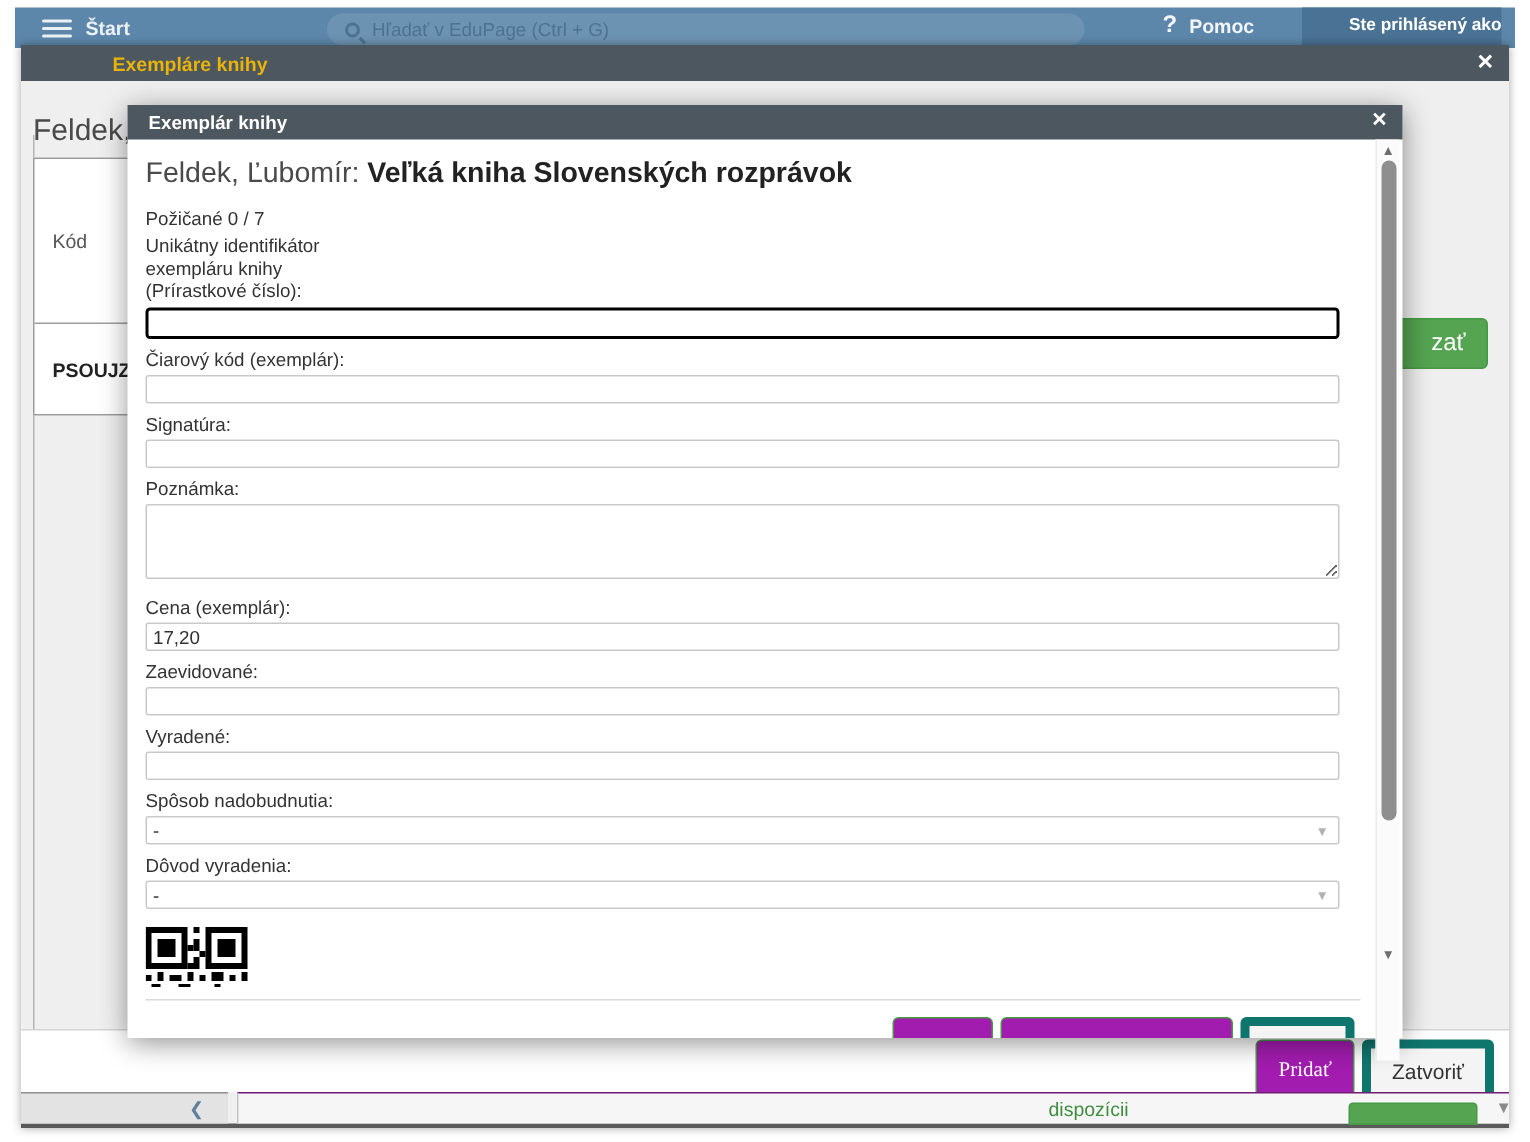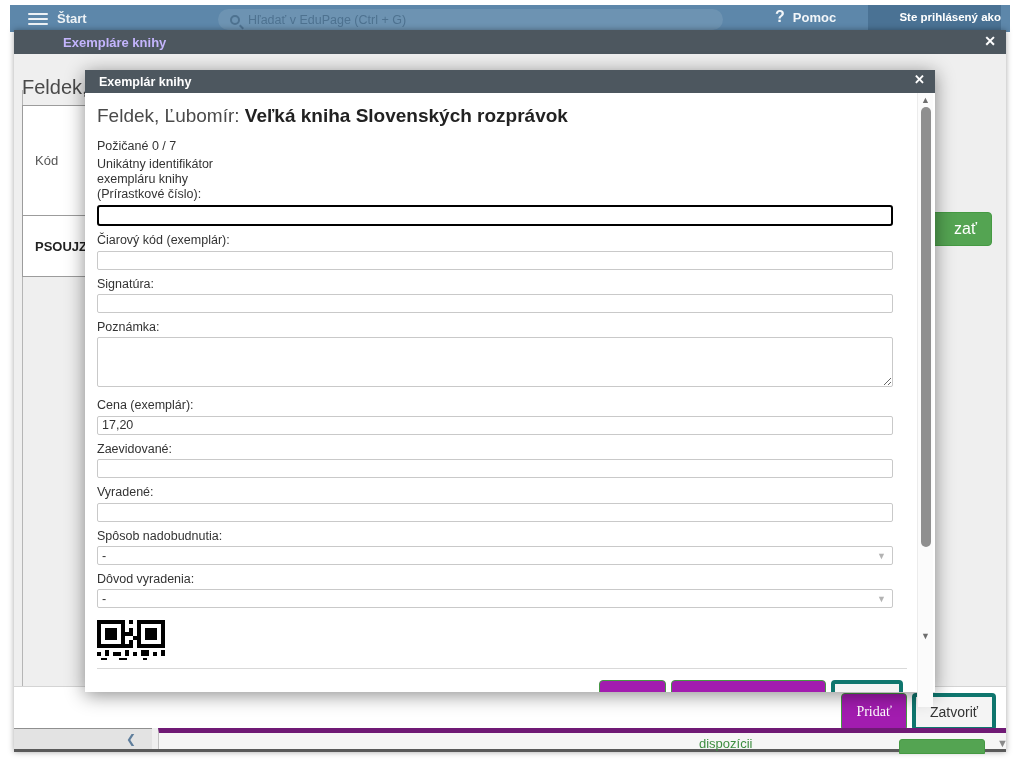--- a/index.html
+++ b/index.html
@@ -16,39 +16,39 @@
   .search-glyph::after { content:""; position:absolute; width:5px; height:2px; background:#4e7290; transform:rotate(45deg); left:7px; top:9px; }
   .search-ph { color:#4e7290; font-size:12.5px; margin-left:8px; }
   .help { position:absolute; left:765px; top:3px; display:flex; align-items:center; color:#f2f6f9; cursor:pointer; }
   .help .qmark { font-size:16px; font-weight:bold; }
   .help .hlabel { font-size:13px; font-weight:bold; margin-left:8px; }
   .loggedin { position:absolute; left:858px; top:0; width:133px; height:27px; background:#4a7294; color:#fff; font-size:11.5px; font-weight:bold; padding:6px 0 0 12px;text-align:right; }
 
   
   .omodal { position:absolute; left:14px; top:30px; width:992px; height:722px; background:#efefef; border-bottom:3px solid #5a5a5a; box-shadow:0 0 6px rgba(0,0,0,.35); }
   .omodal-header { position:absolute; left:0; top:0; width:100%; height:24px; background:#4d575f; display:flex; align-items:center; }
-  .omodal-title { color:#c4b5fd; font-size:13px; font-weight:bold; margin-left:20px;padding-left:29px; }
+  .omodal-title { color:#eab308; font-size:13px; font-weight:bold; margin-left:32px;padding-left:29px; }
   .modal-x { position:absolute; right:10px; top:3px; color:#fff; font-size:14px; font-weight:bold; cursor:pointer; }
   .oheading { position:absolute; left:8px; top:46px; font-size:20px; color:#4a4a4a; white-space:nowrap; }
   .oheading b { color:#262626; }
   .vline { position:absolute; left:8px; top:60px; width:1px; height:596px; background:#b5b5b5; }
   .btable { position:absolute; left:8px; top:75px; width:72px; border:1px solid #9c9c9c; background:#fff; }
   .bcell { border-bottom:1px solid #9c9c9c; display:flex; align-items:center; padding-left:12px; font-size:13px; color:#555; }
   .bcell.c1 { height:110px; }
   .bcell.c2 { height:60px; font-weight:bold; color:#222; border-bottom:none; }
   .peek-btn { position:absolute; left:916px; top:182px; width:62px; height:34px; background:#54a452; border:1px solid #459a43; border-radius:4px; color:#fff; font-size:16px; display:flex; align-items:center; justify-content:flex-end; padding-right:14px; cursor:pointer; z-index:2; }
   .ofooter { position:absolute; left:0; top:656px; width:100%; height:42px; background:#fff; border-top:1px solid #d4d4d4; z-index:3; }
   .ofooter-btns { position:absolute; right:10px; top:6px; display:flex; gap:5px; }
   .btn { font-size:13.5px; border-radius:4px; padding:6px 14px; cursor:pointer; display:inline-block; }
   .btn-green { background:#a21caf; border:1px solid #459a43; color:#fff;font-family:Liberation Serif, serif; }
-  .btn-plain { background:#f4f4f4; border:4px solid #0f766e; color:#333; }
+  .btn-plain { background:#f4f4f4; border:6px solid #0f766e; color:#333; }
   .obottom { position:absolute; left:0; top:698px; width:100%; height:21px; z-index:3; }
   .obottom .leftpanel { position:absolute; left:0; top:0; width:138px; height:21px; background:#e3e3e3; border-top:1px solid #8f8f8f; }
   .obottom .collapse { position:absolute; left:112px; top:3px; color:#5f7e9c; font-size:12px; cursor:pointer; }
-  .obottom .rightpanel { position:absolute; left:144px; top:0; width:848px; height:21px; background:#f6f6f6; border-top:5px solid #701a75; border-left:1px solid #c2c2c2; }
+  .obottom .rightpanel { position:absolute; left:144px; top:0; width:848px; height:21px; background:#f6f6f6; border-top:1px solid #701a75; border-left:1px solid #c2c2c2; }
   .disp-text { position:absolute; left:540px; top:3px; color:#3e8e41; font-size:13px; }
   .sliver-btn { position:absolute; left:740px; top:6px; width:86px; height:15px; background:#54a452; border:1px solid #459a43; border-radius:3px 3px 0 0; cursor:pointer; }
   .list-downarrow { position:absolute; left:838px; top:4px; color:#8a8a8a; font-size:11px; cursor:pointer; }
 
   
   .dialog { position:absolute; left:85px; top:70px; width:850px; height:622px; background:#fff; box-shadow:0 3px 18px rgba(0,0,0,.45); z-index:10; }
   .dialog-header { position:absolute; left:0; top:0; width:100%; height:23px; background:#4d575f; display:flex; align-items:center; }
   .dialog-title { color:#fff; font-size:12.5px; font-weight:bold; margin-left:14px; }
   .dialog-body { position:absolute; left:0; top:23px; width:100%; height:599px; padding:8px 28px 0 12px; overflow:hidden; }
   .book-line { font-size:19px; color:#4a4a4a; margin:4px 0 12px 0; }

